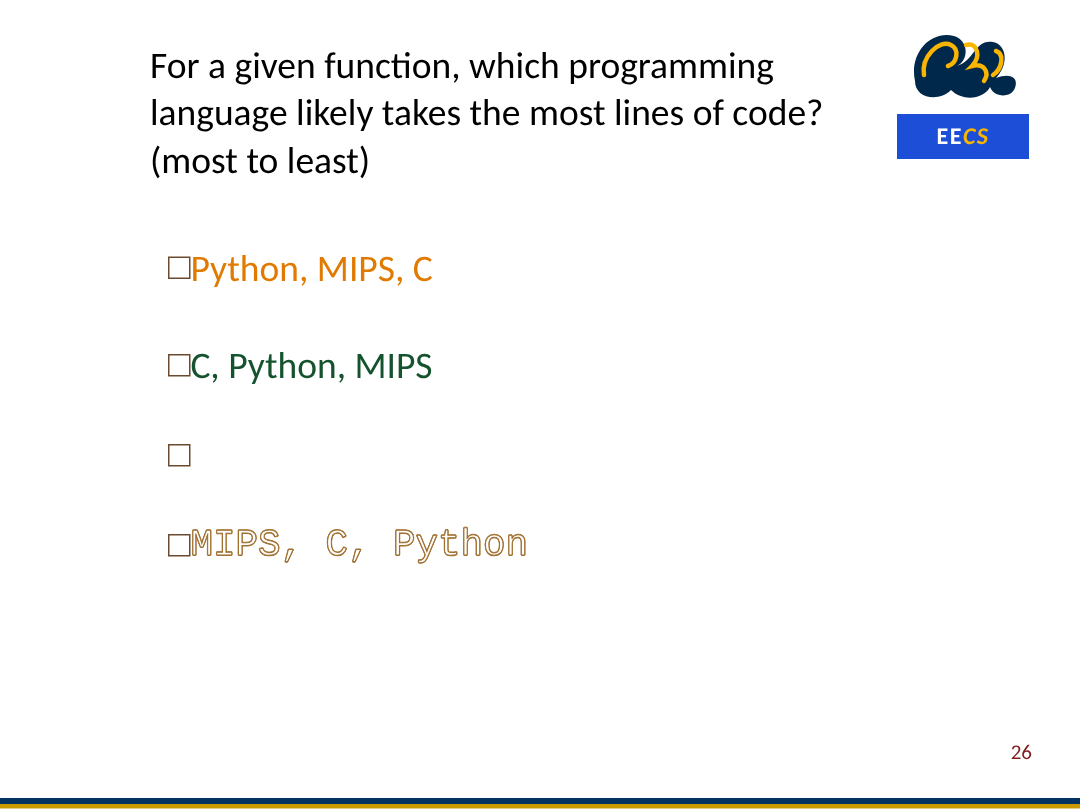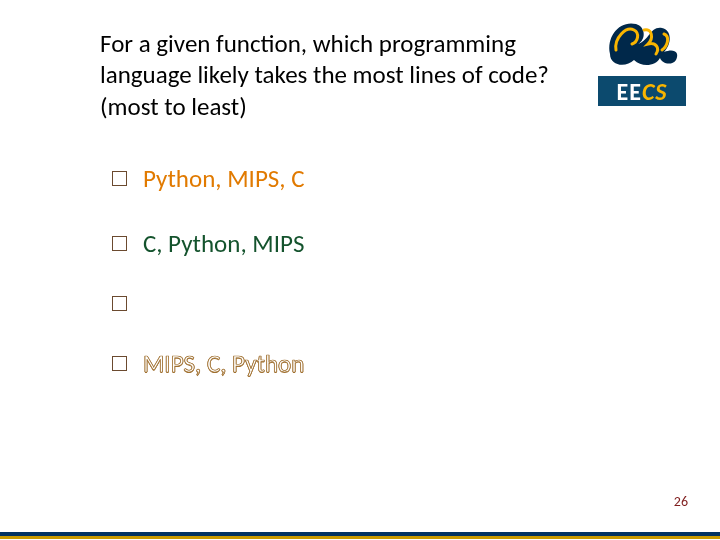--- a/index.html
+++ b/index.html
@@ -40,38 +40,38 @@
     right: 34px;
   }
   .cal-logo {
     width: 80px;
     height: 56px;
     position: relative;
   }
   .eecs-box {
     width: 88px;
     height: 30px;
-    background: #0c4a6e;
+    background: #1d4ed8;
     display: flex;
     align-items: center;
     justify-content: center;
     font-weight: 700;
-    font-size: 24px;
+    font-size: 16px;
     letter-spacing: 1px;
   }
   .ee-text { color: #ffffff; }
   .cs-text { color: #f9b500; font-style: italic; }
   .options {
     margin-top: 44px;
     margin-left: 30px;
   }
   .option {
     display: flex;
     align-items: center;
-    gap: 16px;
+    gap: 0;
     margin-bottom: 40px;
     padding-left: 22px;
   }
   .option .box {
     width: 15px;
     height: 15px;
     border: 1.5px solid #6b4a2f;
     background: #fff;
     flex-shrink: 0;
   }
@@ -82,20 +82,21 @@
   .c-orange { color: #e17a00; }
   .c-blue   { color: #14532d; }
   .c-pink   { color: #d82b6b; }
   .c-outline{
     color: #fff;
     -webkit-text-stroke: 0.7px #a07030;
     text-shadow:
        0.5px 0 #a07030, -0.5px 0 #a07030,
        0 0.5px #a07030, 0 -0.5px #a07030;
     font-weight: 500;
+    font-family: Liberation Mono, monospace;
   }
   .pagenum {
     position: absolute;
     bottom: 30px;
     right: 32px;
     font-size: 14px;
     color: #7f1d1d;
   }
   .footer-bar {
     position: absolute;

